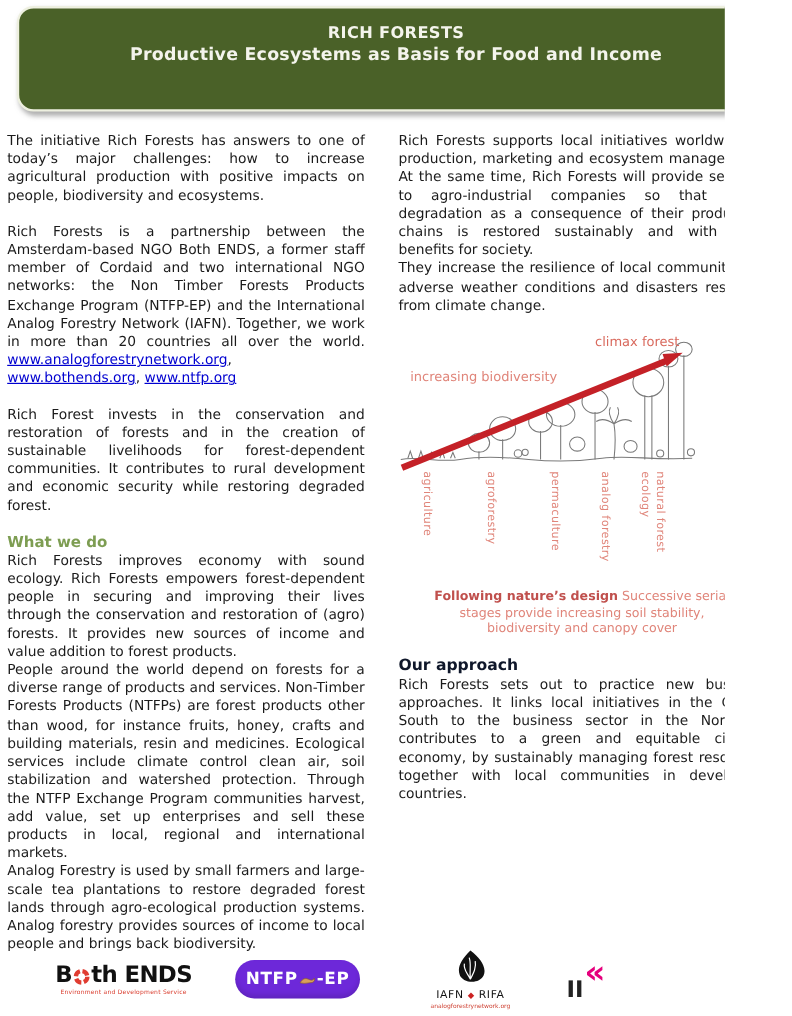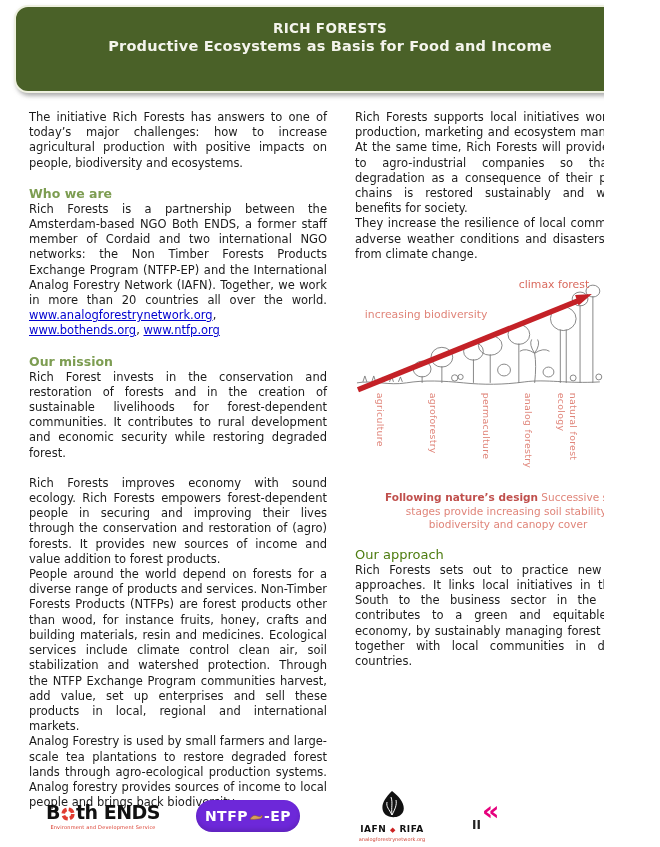--- a/index.html
+++ b/index.html
@@ -8,78 +8,77 @@
 
   
   .banner{position:absolute;left:14px;top:5px;width:628px;height:84px;
           background:#4a6128;border:2px solid #eef0e0;border-radius:14px;
           box-shadow:2px 3px 4px rgba(110,110,110,.55);
           text-align:center;color:#f4f4ec;}
   .banner .title{font-size:13.5px;font-weight:bold;margin-top:13px;letter-spacing:.3px;}
   .banner .subtitle{font-size:14.5px;font-weight:bold;margin-top:2px;letter-spacing:.2px;}
 
   
-  .columns{position:absolute;left:29px;top:110px;width:632px;display:flex;gap:28px;}
+  .columns{position:absolute;left:6px;top:110px;width:632px;display:flex;gap:28px;}
   .col{width:308px;font-size:11.5px;line-height:15.2px;text-align:justify;}
   .col p{margin:0;}
   .gap{height:15px;}
   .heading{font-weight:bold;font-size:12.5px;color:#7d9d52;text-align:left;line-height:16px;}
-  .heading-dark{font-weight:normal;font-size:13px;color:#4d7c0f;text-align:left;line-height:17px;}
+  .heading-dark{font-weight:bold;font-size:13px;color:#0f172a;text-align:left;line-height:17px;}
   a.doclink{color:#0000d0;}
 
   
   .figure{margin-top:12px;background:#fff;}
   .fig-caption{width:86%;margin:15px auto 0;text-align:center;font-size:10.5px;line-height:13.5px;
                color:#e0857a;text-align:center;}
   .fig-caption b{color:#c0504d;}
   .approach{margin-top:14px;}
 
   
   .footer{position:absolute;left:0;bottom:4px;width:660px;height:54px;display:flex;align-items:center;}
   .bothends{margin-left:44px;width:118px;text-align:center;}
   .be-row{display:flex;align-items:flex-end;justify-content:center;font-weight:bold;
           font-size:19px;color:#111;letter-spacing:-0.5px;line-height:19px;}
   .be-ring{margin:0 1px 1px 1px;}
   .be-tag{font-size:5px;color:#d93a2b;margin-top:2px;letter-spacing:.2px;}
   .ntfp{margin-left:34px;width:104px;height:32px;background:#6d28d9;border-radius:16px;
         display:flex;align-items:center;justify-content:center;box-shadow:inset 0 -3px 4px rgba(0,0,0,.12);}
   .ntfp span{color:#fff;font-weight:bold;font-size:14px;letter-spacing:.5px;}
   .iafn{margin-left:50px;width:84px;text-align:center;}
-  .iafn-name{font-size:9px;font-weight:bold;color:#111;letter-spacing:.5px;line-height:10px;}
+  .iafn-name{font-size:9px;font-weight:normal;color:#111;letter-spacing:.5px;line-height:10px;}
   .iafn-sep{color:#cc2222;font-size:7px;}
   .iafn-url{font-size:5px;color:#cf4436;margin-top:1px;}
   .kirkman{margin-left:38px;display:flex;align-items:flex-start;}
-  .kk-mark{font-size:12px;font-weight:bold;color:#222;line-height:15px;margin-top:18px;}
+  .kk-mark{font-size:19px;font-weight:bold;color:#222;line-height:15px;margin-top:18px;}
   .kk-chev{font-size:27px;font-weight:bold;color:#e5007d;line-height:22px;margin:0 2px 0 1px;}
   .kk-name{font-size:17px;color:#2e2e2e;margin-top:9px;font-family:"Liberation Sans",sans-serif;}
 </style>
 </head>
 <body>
 
 <div class="page">
 
   <div class="banner">
     <div class="title">RICH FORESTS</div>
     <div class="subtitle">Productive Ecosystems as Basis for Food and Income</div>
   </div>
 
   <div class="columns">
 
     <div class="col">
       <p>The initiative Rich Forests has answers to one of today’s major challenges: how to increase agricultural production with positive impacts on people, biodiversity and ecosystems.</p>
       <div class="gap"></div>
 
-      <div class="heading">Who we are</div>
       <p><span>Rich Forests is a partnership between the Amsterdam-based NGO Both ENDS, a former staff member of Cordaid and two international NGO networks: the Non Timber Forests Products Exchange Program (NTFP-EP) and the International Analog Forestry Network (IAFN). Together, we work in more than 20 countries all over the world. </span><a class="doclink" href="#">www.analogforestrynetwork.org</a><span>, </span><a class="doclink" href="#">www.bothends.org</a><span>, </span><a class="doclink" href="#">www.ntfp.org</a></p>
       <div class="gap"></div>
 
-      <div class="heading">Our mission</div>
       <p>Rich Forest invests in the conservation and restoration of forests and in the creation of sustainable livelihoods for forest-dependent communities. It contributes to rural development and economic security while restoring degraded forest.</p>
       <div class="gap"></div>
 
+      <div class="heading">What we do</div>
       <p>Rich Forests improves economy with sound ecology. Rich Forests empowers forest-dependent people in securing and improving their lives through the conservation and restoration of (agro) forests. It provides new sources of income and value addition to forest products.</p>
       <p>People around the world depend on forests for a diverse range of products and services. Non-Timber Forests Products (NTFPs) are forest products other than wood, for instance fruits, honey, crafts and building materials, resin and medicines. Ecological services include climate control clean air, soil stabilization and watershed protection. Through the NTFP Exchange Program communities harvest, add value, set up enterprises and sell these products in local, regional and international markets.</p>
       <p>Analog Forestry is used by small farmers and large-scale tea plantations to restore degraded forest lands through agro-ecological production systems. Analog forestry provides sources of income to local people and brings back biodiversity.</p>
     </div>
 
     <div class="col">
       <p>Rich Forests supports local initiatives worldwide in production, marketing and ecosystem management. At the same time, Rich Forests will provide services to agro-industrial companies so that forest degradation as a consequence of their production chains is restored sustainably and with clear benefits for society.</p>
       <p>They increase the resilience of local communities to adverse weather conditions and disasters resulting from climate change.</p>
 
       <div class="figure">

